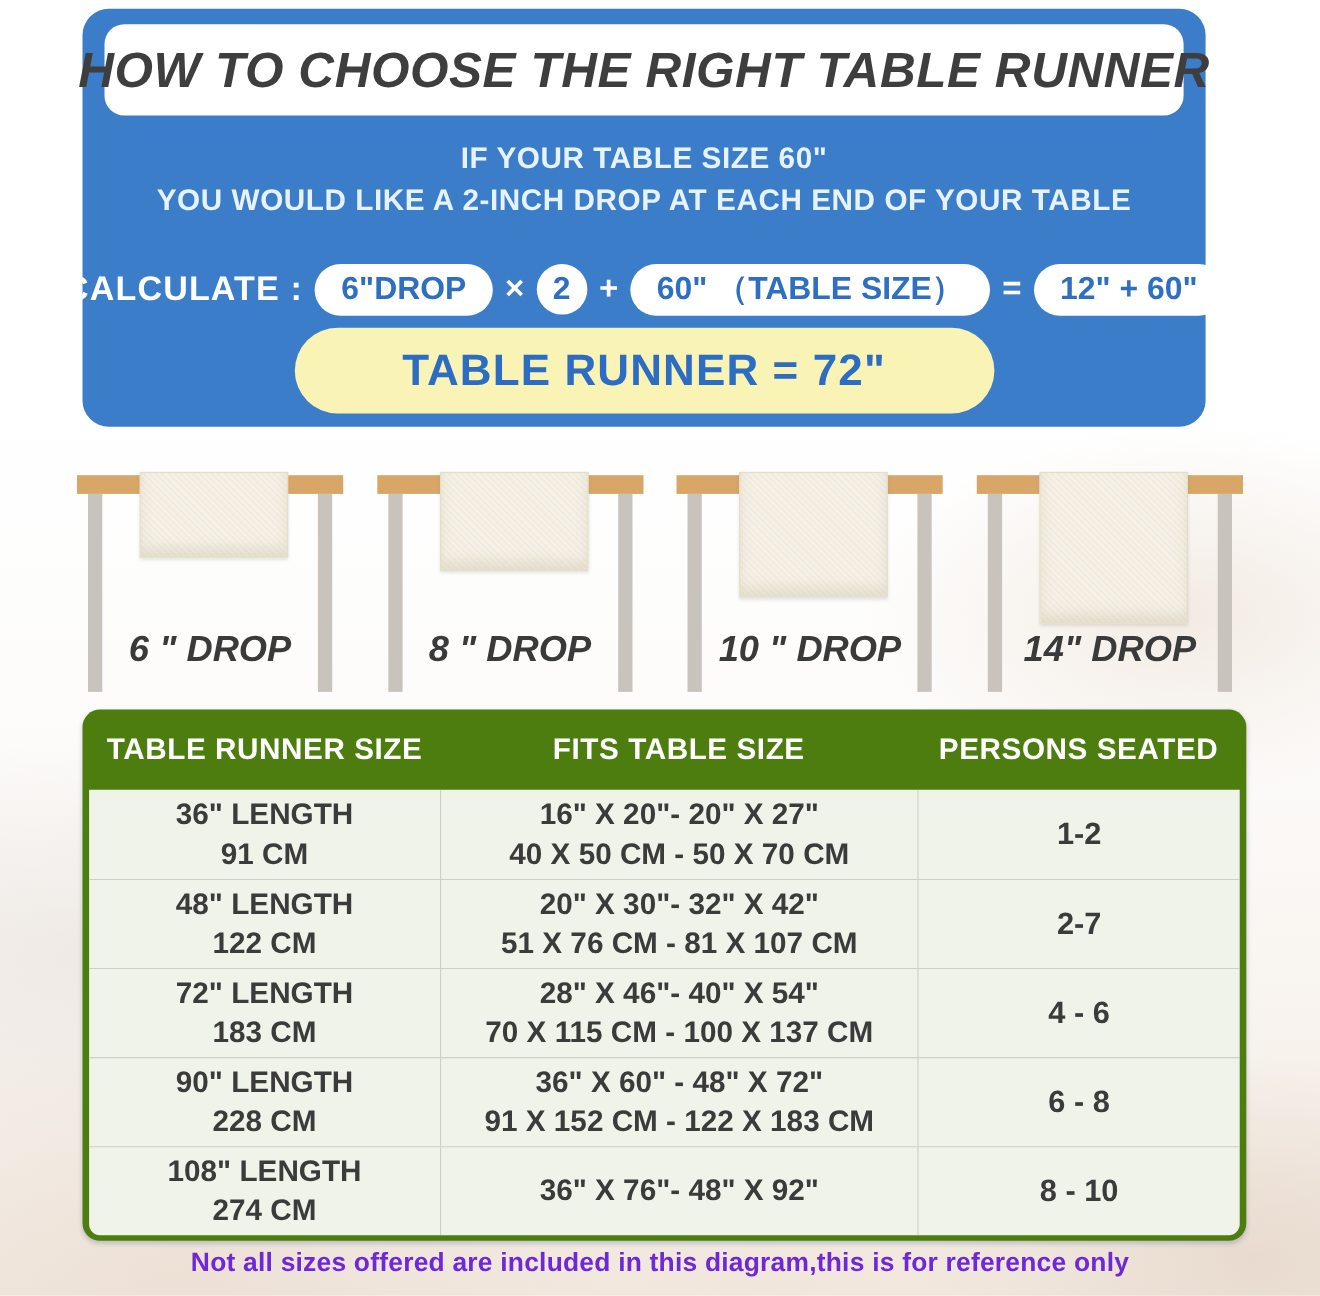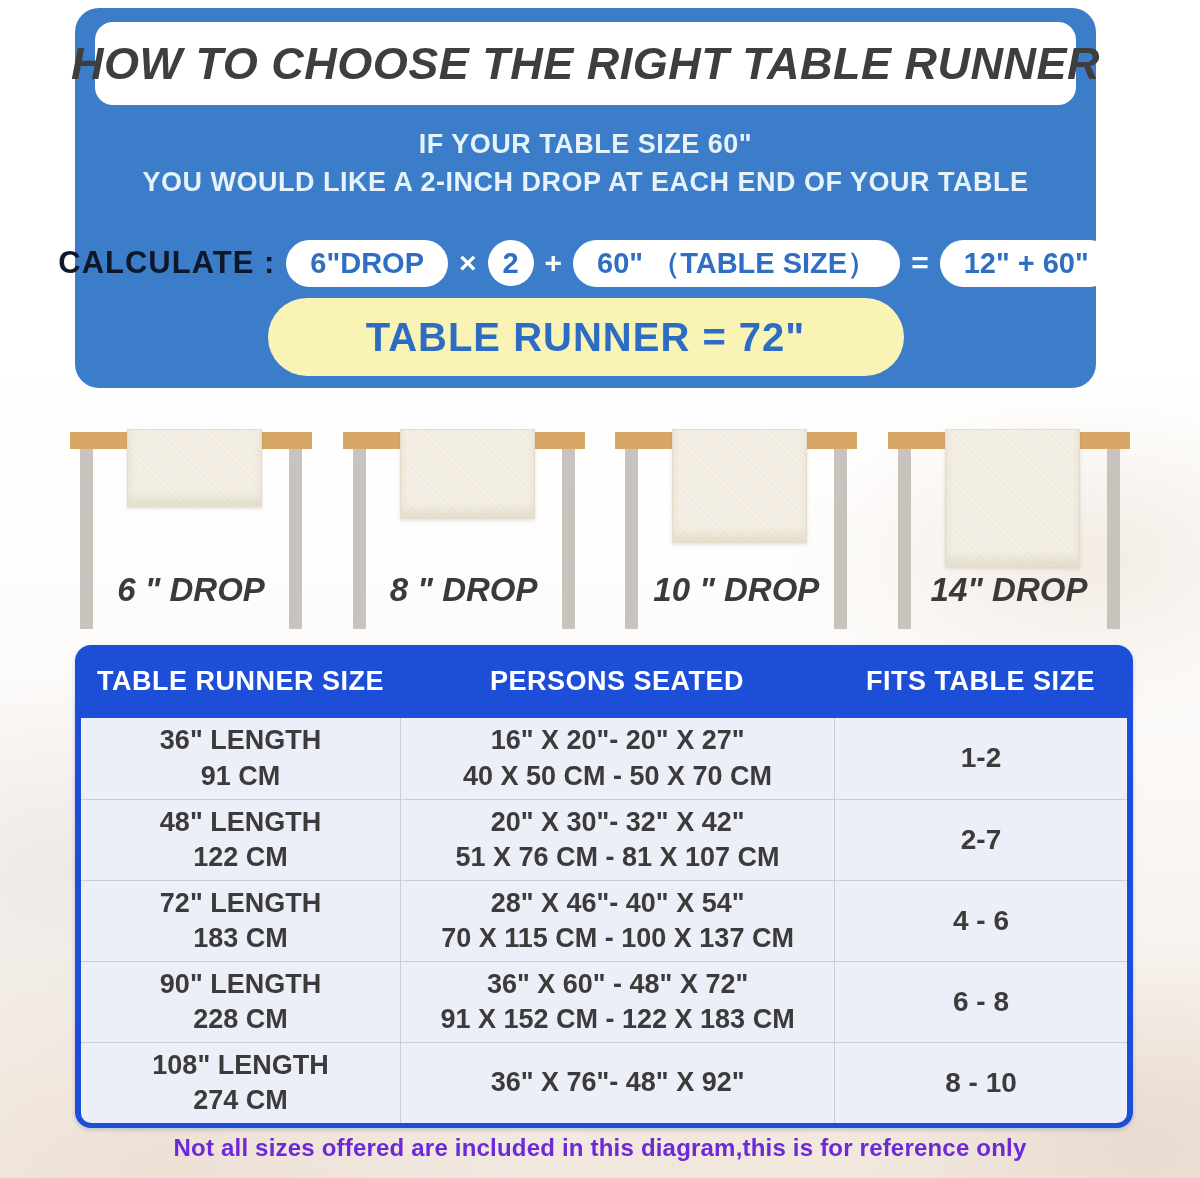--- a/index.html
+++ b/index.html
@@ -37,21 +37,21 @@
   }
   .hero-line { position:absolute; left:0; width:100%; text-align:center;
     font-size:27px; font-weight:bold; color:#e7f3fc; letter-spacing:.5px; }
   .hero-line.l1 { top:121px; }
   .hero-line.l2 { top:159px; }
 
   .calc-row {
     position:absolute; top:227px; left:0; right:0; height:56px;
     display:flex; align-items:center; justify-content:center; gap:11px;
   }
-  .calc-label { color:#0f172a; font-weight:bold; font-size:31px; letter-spacing:1px; white-space:nowrap; }
+  .calc-label { color:#ffffff; font-weight:bold; font-size:31px; letter-spacing:1px; white-space:nowrap; }
   .pill {
     background:#ffffff; color:#2e6fc3; font-weight:bold; font-size:29px;
     padding:9px 24px; border-radius:30px; white-space:nowrap; line-height:1;
   }
   .op { color:#ffffff; font-weight:bold; font-size:30px; line-height:1; }
   .mult-circle {
     width:46px; height:46px; border-radius:50%; background:#ffffff;
     display:flex; align-items:center; justify-content:center;
     color:#2e6fc3; font-weight:bold; font-size:29px; flex:0 0 auto;
   }
@@ -82,21 +82,21 @@
     box-sizing:border-box;
   }
   .drop-label {
     position:absolute; top:153px; left:0; width:100%; text-align:center;
     font-size:33px; font-weight:bold; font-style:italic; color:#3a3a3a; white-space:nowrap;
   }
 
   
   .size-table {
     position:absolute; left:75px; top:645px; width:1058px; height:483px;
-    background:#1d4ed8; border-radius:16px; box-sizing:border-box;
+    background:#4d7c0f; border-radius:16px; box-sizing:border-box;
     padding:0 6px 5px; display:flex; flex-direction:column;
     box-shadow:0 2px 4px rgba(60,90,130,.25);
   }
   .st-header {
     height:73px; flex:0 0 auto;
     display:grid; grid-template-columns:30.5% 41.5% 28%; align-items:center;
   }
   .st-th { text-align:center; color:#ffffff; font-weight:bold; font-size:27px; letter-spacing:.5px; }
   .st-body {
     flex:1 1 auto; background:rgba(253,252,250,.93); border-radius:0 0 10px 10px;
@@ -172,22 +172,22 @@
     <div class="leg right"></div>
     <div class="tabletop"></div>
     <div class="runner-cloth" style="height: 138px;"></div>
     <div class="drop-label">14" DROP</div>
   </div>
 </div>
 
 <div class="size-table">
   <div class="st-header">
     <div class="st-th">TABLE RUNNER SIZE</div>
+    <div class="st-th">FITS TABLE SIZE</div>
     <div class="st-th">PERSONS SEATED</div>
-    <div class="st-th">FITS TABLE SIZE</div>
   </div>
   <div class="st-body">
 
     <div class="st-tr">
       <div class="st-td">
         <span>36" LENGTH</span>
         <span>91 CM</span>
       </div>
       <div class="st-td">
         <span>16" X 20"- 20" X 27"</span>

